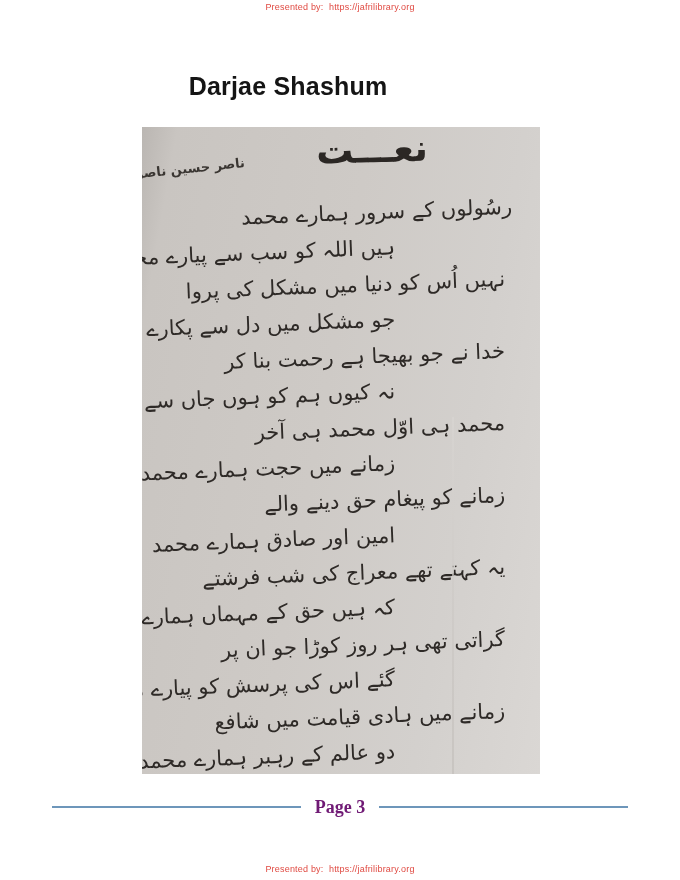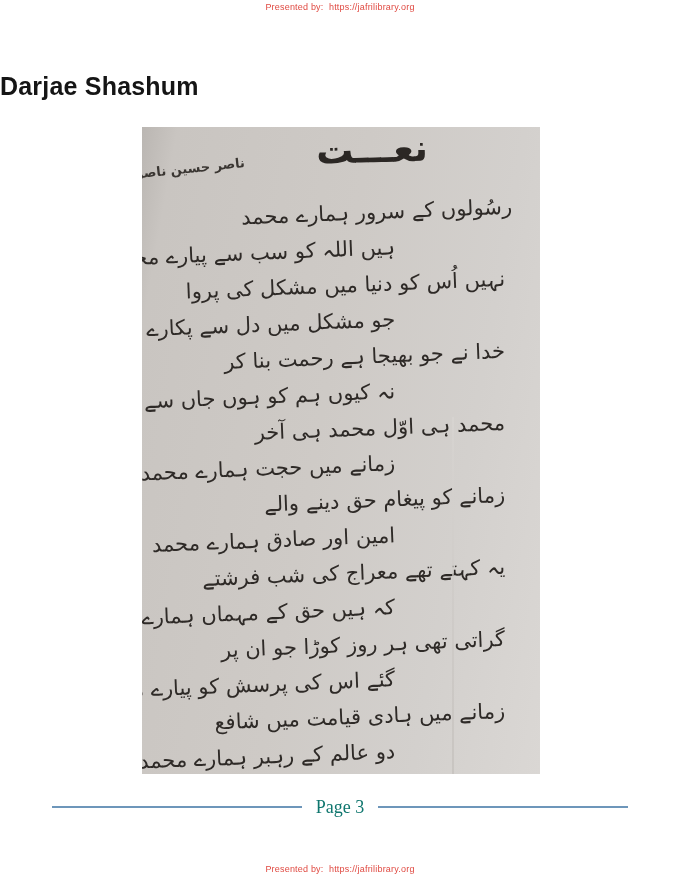--- a/index.html
+++ b/index.html
@@ -7,21 +7,21 @@
     position:relative;width:680px;height:880px;background:#ffffff;
     font-family:"Liberation Sans",sans-serif;overflow:hidden;border-radius:11px;
   }
   .presented{
     position:absolute;left:0;width:680px;text-align:center;
     font-size:9px;color:#e04a42;white-space:pre-wrap;letter-spacing:.2px;
   }
   .presented.top{top:2px;}
   .presented.bottom{top:864px;}
   .doc-title{
-    position:absolute;top:72px;left:0;width:576px;text-align:left;
+    position:absolute;top:72px;left:0;width:576px;text-align:center;
     font-size:25px;font-weight:bold;color:#151515;letter-spacing:.2px;
   }
   
   .scan{
     position:absolute;left:142px;top:127px;width:398px;height:647px;
     background:linear-gradient(100deg,#bab6b2 0%,#c9c5c1 7%,#cecac6 45%,#d3d0cd 75%,#dad7d4 100%);
     overflow:hidden;
   }
   .scan-crease{
     position:absolute;top:290px;left:310px;width:2px;height:357px;
@@ -50,22 +50,22 @@
   .poem-line:nth-child(odd){padding-right:35px;}
   .poem-line:nth-child(even){padding-right:145px;}
   .poem-line:first-child{padding-right:28px;}
   
   .footer{
     position:absolute;top:795px;left:52px;width:576px;height:24px;
     display:flex;align-items:center;
   }
   .footer .rule{flex:1;height:2px;background:#6d96ba;}
   .footer .page-num{
-    margin:0 14px;font-family:"Liberation Serif",serif;font-weight:normal;
-    font-size:18px;color:#0f766e;white-space:nowrap;
+    margin:0 14px;font-family:"Liberation Serif",serif;font-weight:bold;
+    font-size:18px;color:#701a75;white-space:nowrap;
   }
 </style>
 </head>
 <body>
 
 <div class="page">
 
   <div class="presented top">Presented by:  https://jafrilibrary.org</div>
 
   <div class="doc-title">Darjae Shashum</div>

